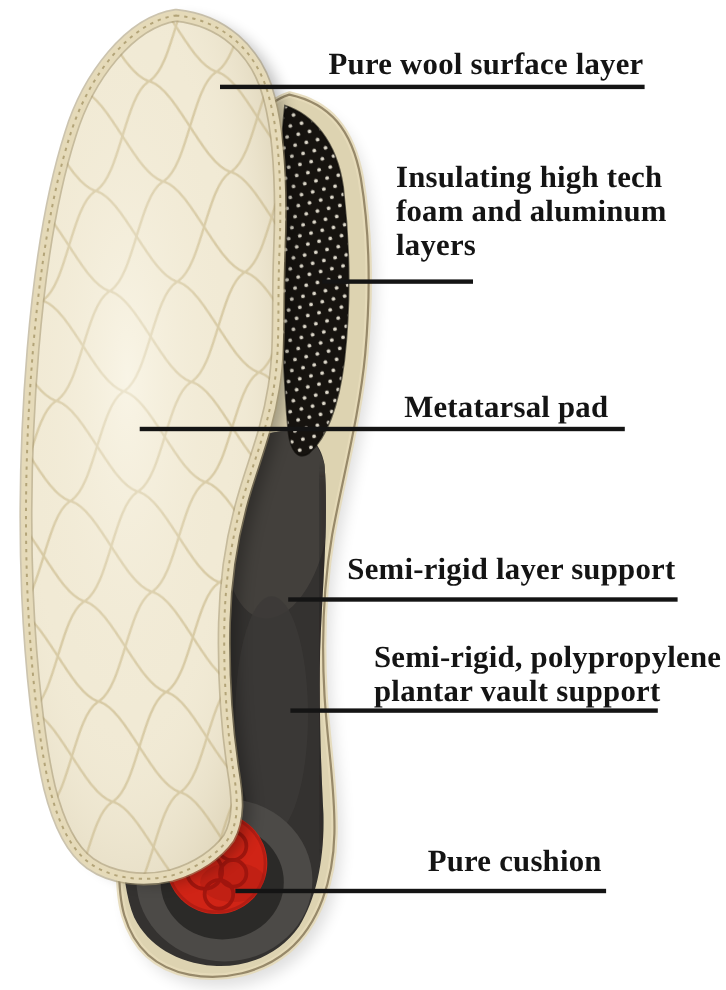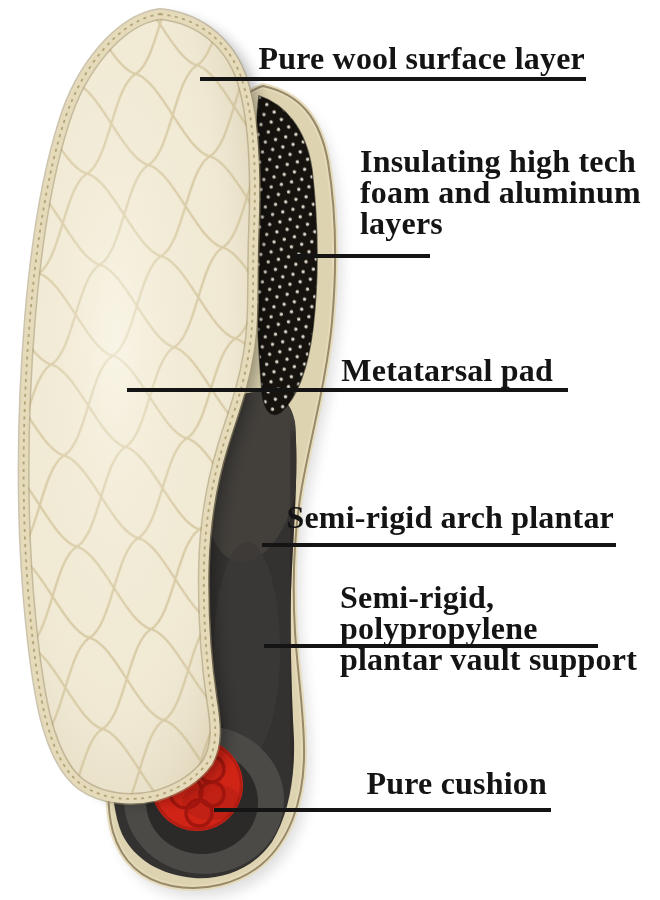--- a/index.html
+++ b/index.html
@@ -12,21 +12,21 @@
   }
   html,body{margin:0;padding:0;background:#e9e9e9;}
   .stage{
     position:relative;width:660px;height:900px;margin:0 auto;
     background:var(--background);overflow:hidden;
     font-family:"Liberation Serif","DejaVu Serif",serif;
   }
   .art{position:absolute;left:0;top:0;width:660px;height:900px;}
   .lbl{
     position:absolute;
-    font-weight:700;font-size:32px;line-height:31px;color:var(--text);
+    font-weight:700;font-size:28px;line-height:31px;color:var(--text);
     white-space:pre-line;letter-spacing:0.2px;
   }
   .leader{position:absolute;height:4px;background:var(--leader-line);}
   
   .c1 .lbl{top:43px;right:75px;text-align:right;}
   .c1 .leader{left:200px;top:77px;width:386px;}
   
   .c2 .lbl{top:146px;left:360px;text-align:left;}
   .c2 .leader{left:293px;top:254px;width:137px;}
   
@@ -157,21 +157,21 @@
 layers</div>
   </div>
 
   <div class="callout c3">
     <div class="leader"></div>
     <div class="lbl">Metatarsal pad</div>
   </div>
 
   <div class="callout c4">
     <div class="leader"></div>
-    <div class="lbl">Semi-rigid arch plantar</div>
+    <div class="lbl">Semi-rigid layer support</div>
   </div>
 
   <div class="callout c5">
     <div class="leader"></div>
     <div class="lbl">Semi-rigid, polypropylene
 plantar vault support</div>
   </div>
 
   <div class="callout c6">
     <div class="leader"></div>

